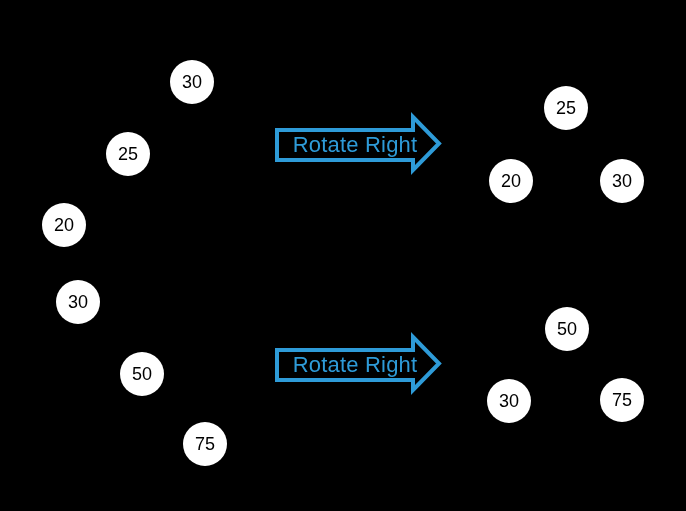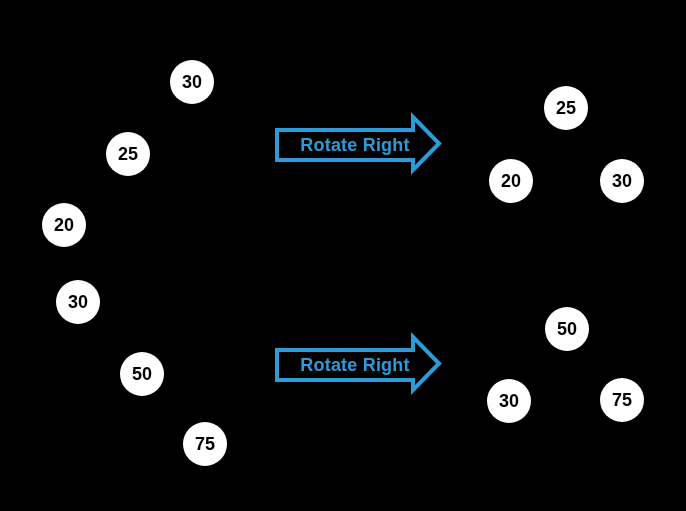--- a/index.html
+++ b/index.html
@@ -26,21 +26,20 @@
     width: 44px;
     height: 44px;
     border-radius: 50%;
     background: var(--node-fill);
     color: var(--node-text);
     display: flex;
     align-items: center;
     justify-content: center;
     font-size: 18px;
     line-height: 1;
-    font-weight: bold;
   }
   .arrow-wrap {
     position: absolute;
     width: 176px;
     height: 66px;
   }
   .arrow-wrap svg {
     position: absolute;
     left: 0;
     top: 0;
@@ -49,22 +48,22 @@
   .arrow-label {
     position: absolute;
     left: 7px;
     top: 20px;
     width: 156px;
     height: 30px;
     display: flex;
     align-items: center;
     justify-content: center;
     color: var(--accent);
-    font-size: 18px;
-    font-weight: 700;
+    font-size: 22px;
+    font-weight: 400;
     letter-spacing: 0.2px;
   }
   .arrow-shape {
     fill: none;
     stroke: var(--accent);
     stroke-width: 4;
     stroke-linejoin: miter;
   }
 </style>
 </head>

